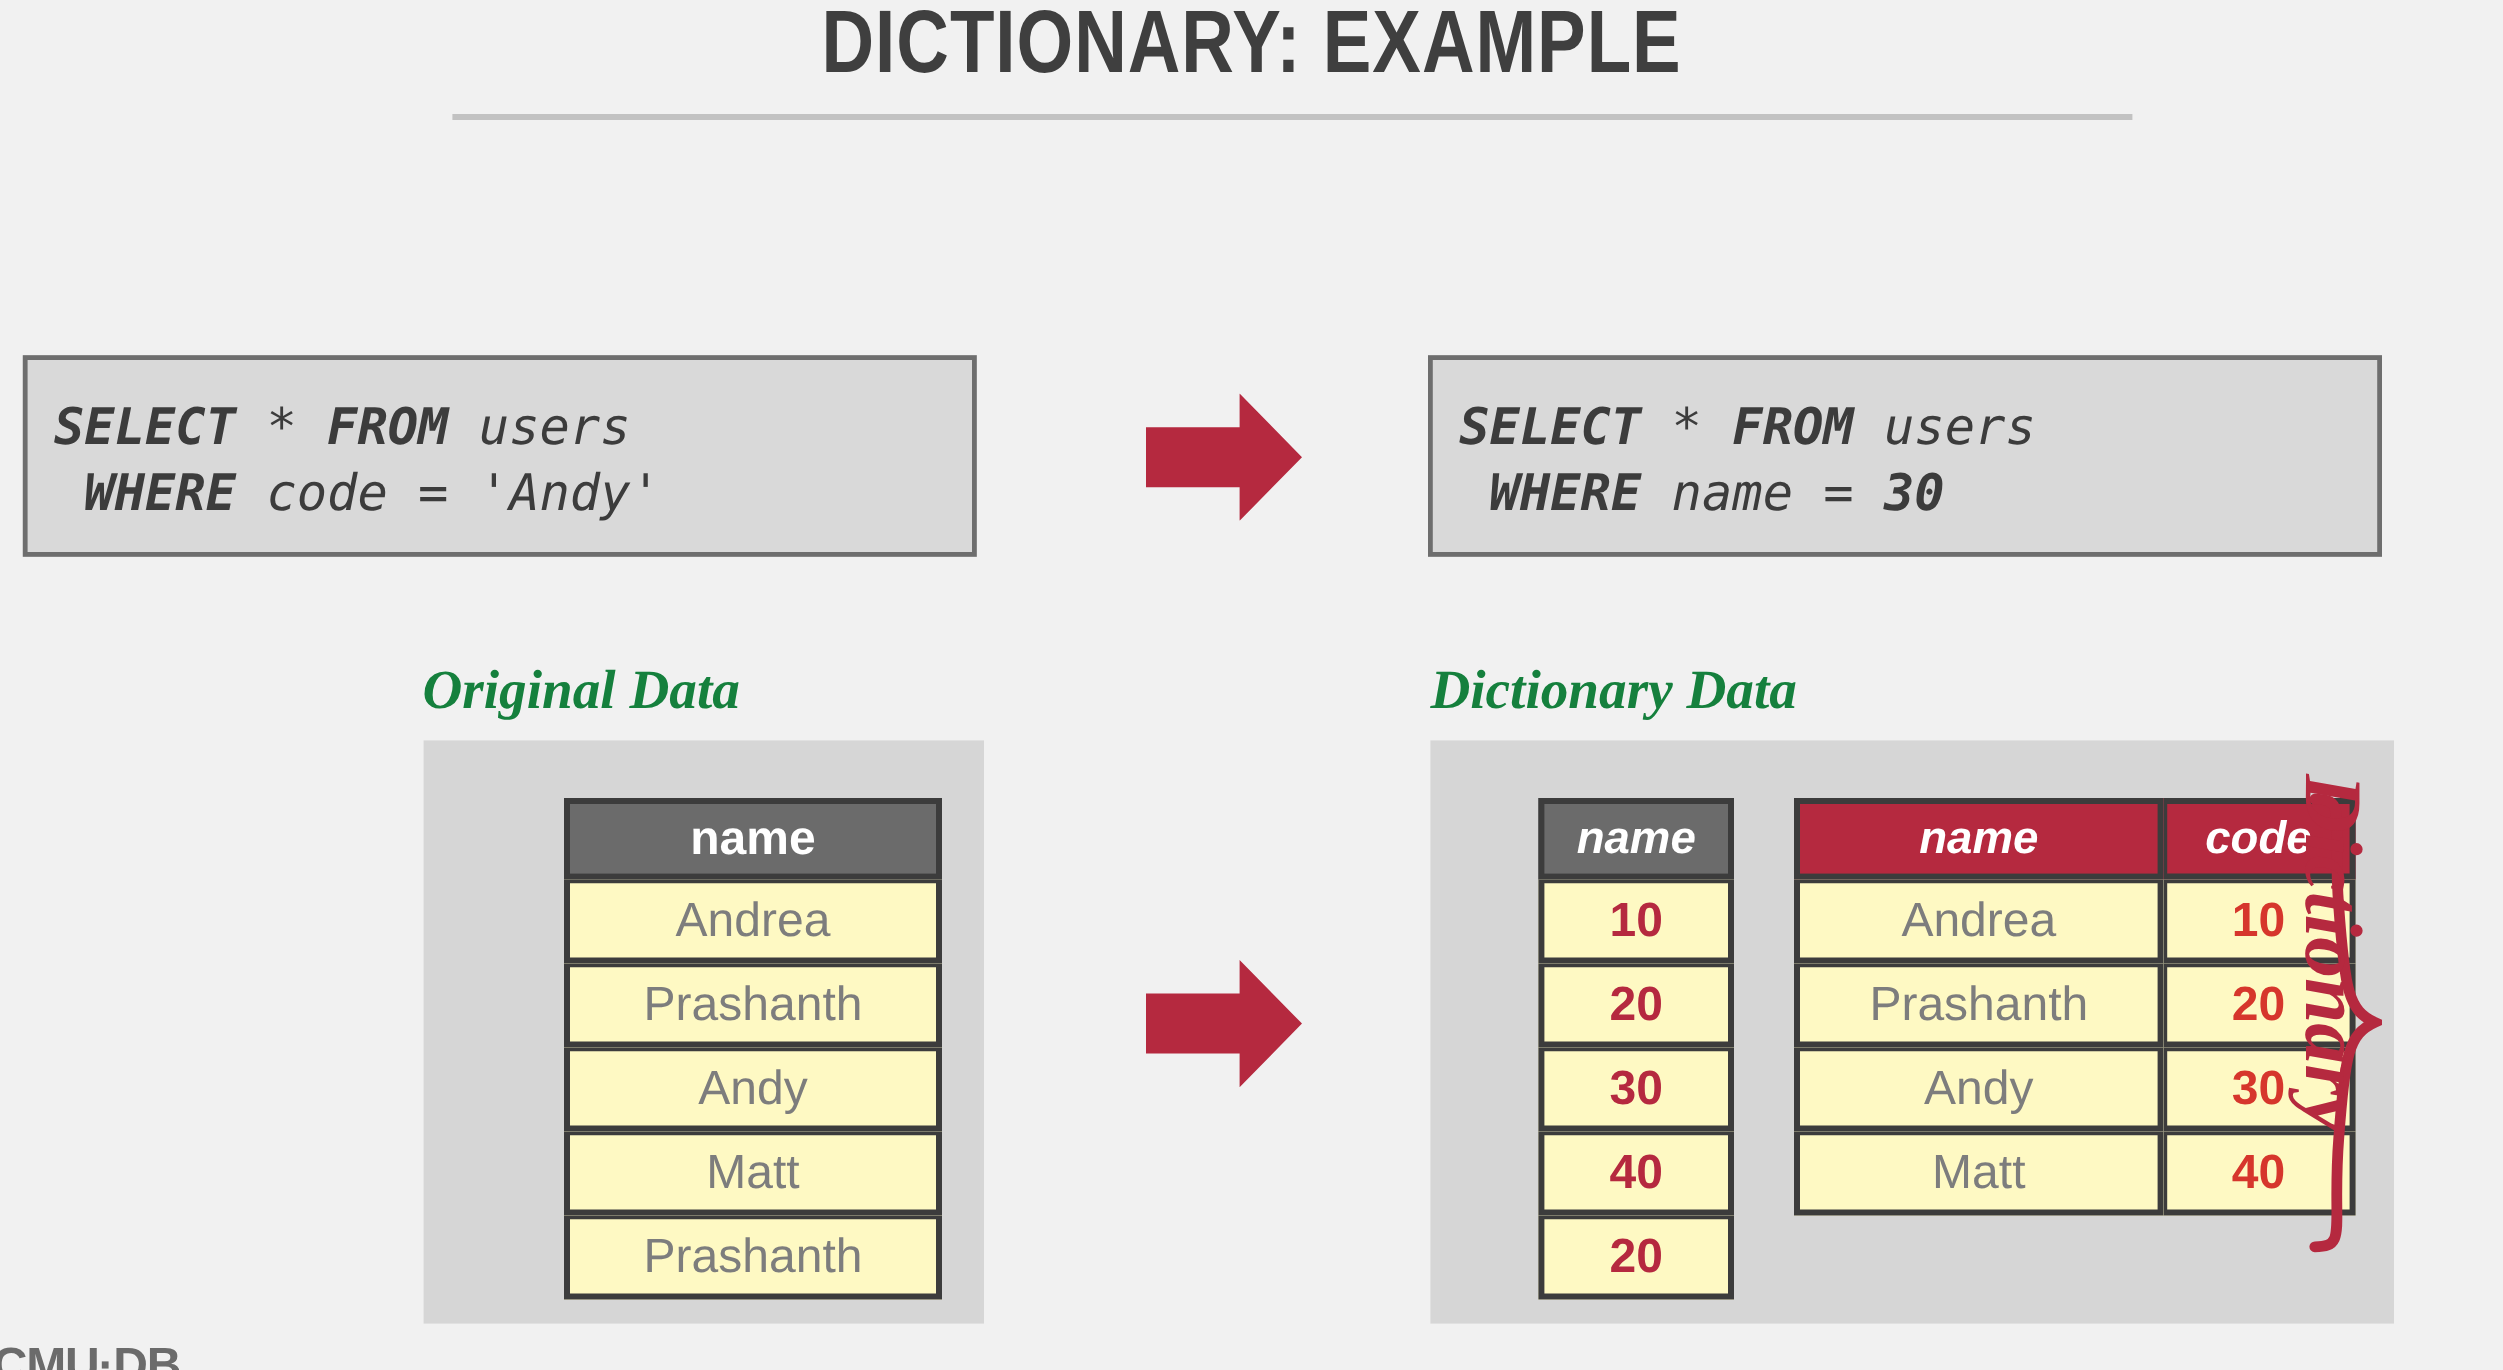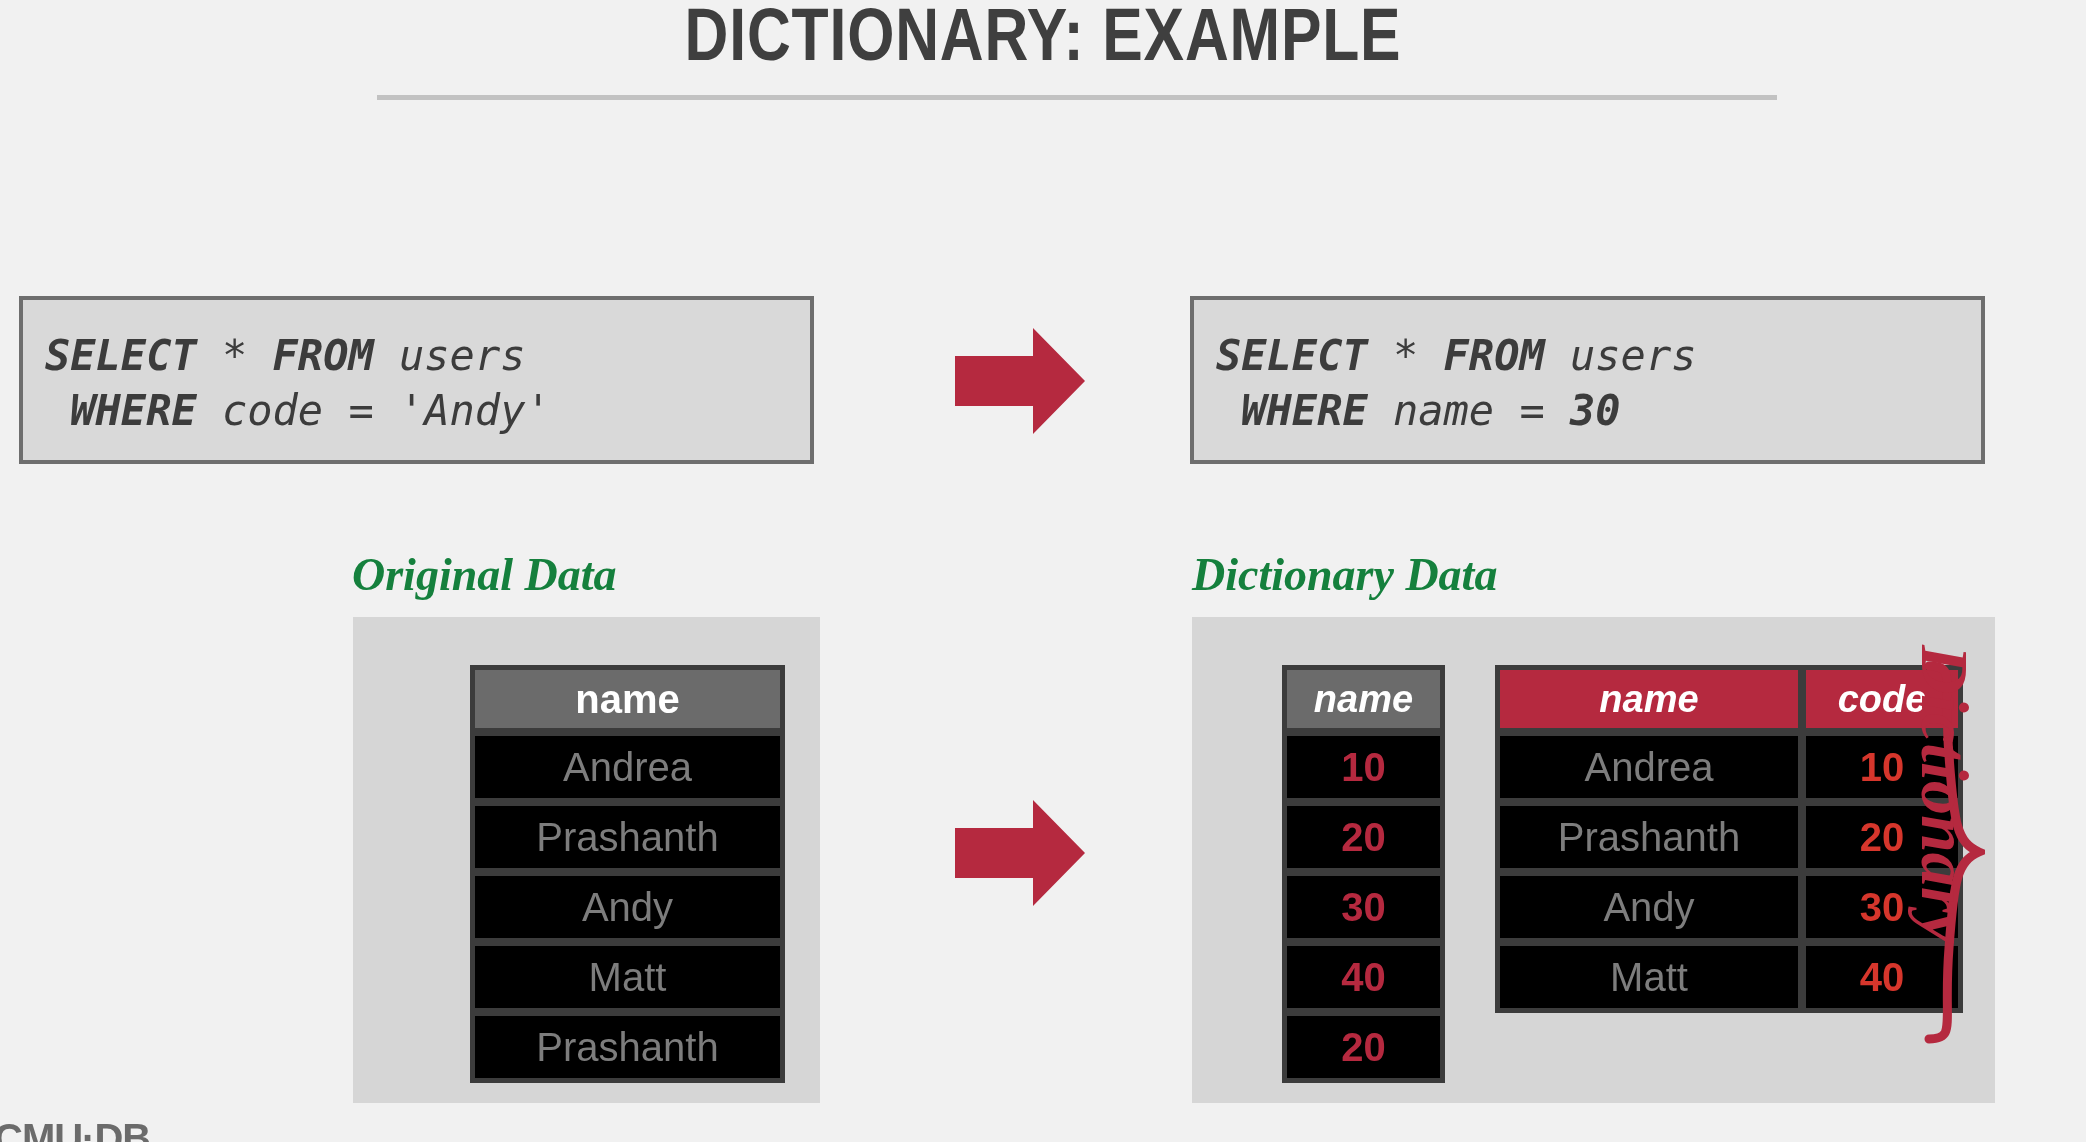--- a/index.html
+++ b/index.html
@@ -91,21 +91,21 @@
     border-collapse: separate;
     border-spacing: 0;
     font-family: Liberation Sans, sans-serif;
     padding-left: 40px;
   }
   .dtable td, .dtable th {
     border: 5px solid #3c3c3c;
     box-sizing: border-box;
     text-align: center;
     padding: 0;
-    background: #000000;
+    background: #fef9c3;
   }
   .dtable tr + tr td { border-top-width: 3px; }
   .dtable td + td, .dtable th + th { border-left-width: 3px; margin-top: 11px; }
 
   
   #table-original { left: 430px; top: 665px; }
   #table-original th {
     background: #6b6b6b;
     color: #ffffff;
     font-weight: bold;

